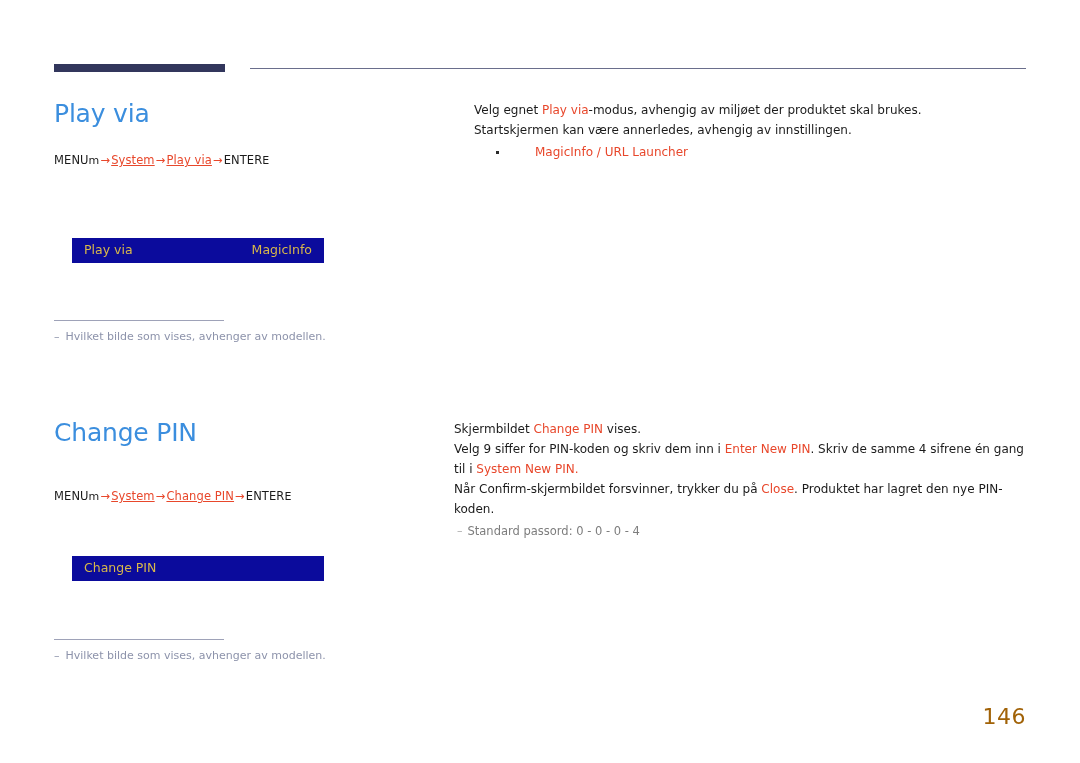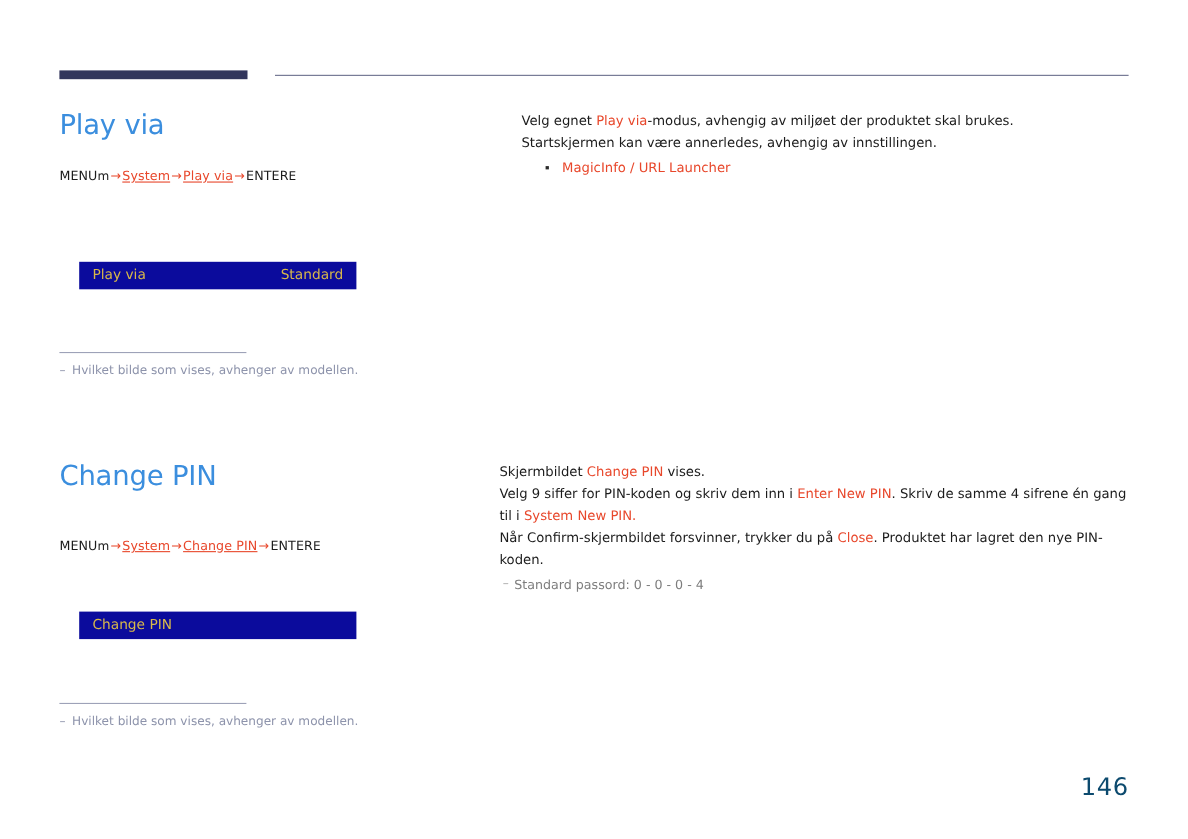--- a/index.html
+++ b/index.html
@@ -143,20 +143,21 @@
     color: #1b1b1b;
     margin: 0;
   }
   .para .accent { color: #e8472b; }
 
   .bullet-row {
     display: flex;
     align-items: flex-start;
     margin-top: 2px;
     padding-left: 22px;
+    gap: 24px;
   }
   .bullet-row .dot {
     width: 3px;
     height: 3px;
     background: #2b2b2b;
     margin-top: 9px;
     margin-right: 12px;
     flex: 0 0 auto;
   }
   .bullet-row .btext {
@@ -182,21 +183,21 @@
     font-size: 11.5px;
     line-height: 18px;
   }
 
   
   .page-num {
     position: absolute;
     right: 54px;
     top: 706px;
     font-size: 22px;
-    color: #0c4a6e;
+    color: #a16207;
     line-height: 1;
     letter-spacing: 0.5px;
   }
 </style>
 </head>
 <body>
 
 <div class="page">
 
   <div class="top-rule">
@@ -209,21 +210,21 @@
   </div>
 
   <div class="left-col" style="top:155px;">
     <div class="breadcrumb">
       <span>MENU</span><span class="keycap">m</span><span class="arrow">→</span><span class="accent">System</span><span class="arrow">→</span><span class="accent">Play via</span><span class="arrow">→</span><span>ENTER</span><span class="keycap">E</span>
     </div>
   </div>
 
   <div class="osd" style="left:72px; top:238px;">
     <span class="osd-label">Play via</span>
-    <span class="osd-value">Standard</span>
+    <span class="osd-value">MagicInfo</span>
   </div>
 
   <div class="footnote" style="top:320px;">
     <div class="fn-rule"></div>
     <div class="fn-row">
       <span class="fn-dash">–</span>
       <span class="fn-text">Hvilket bilde som vises, avhenger av modellen.</span>
     </div>
   </div>
 

